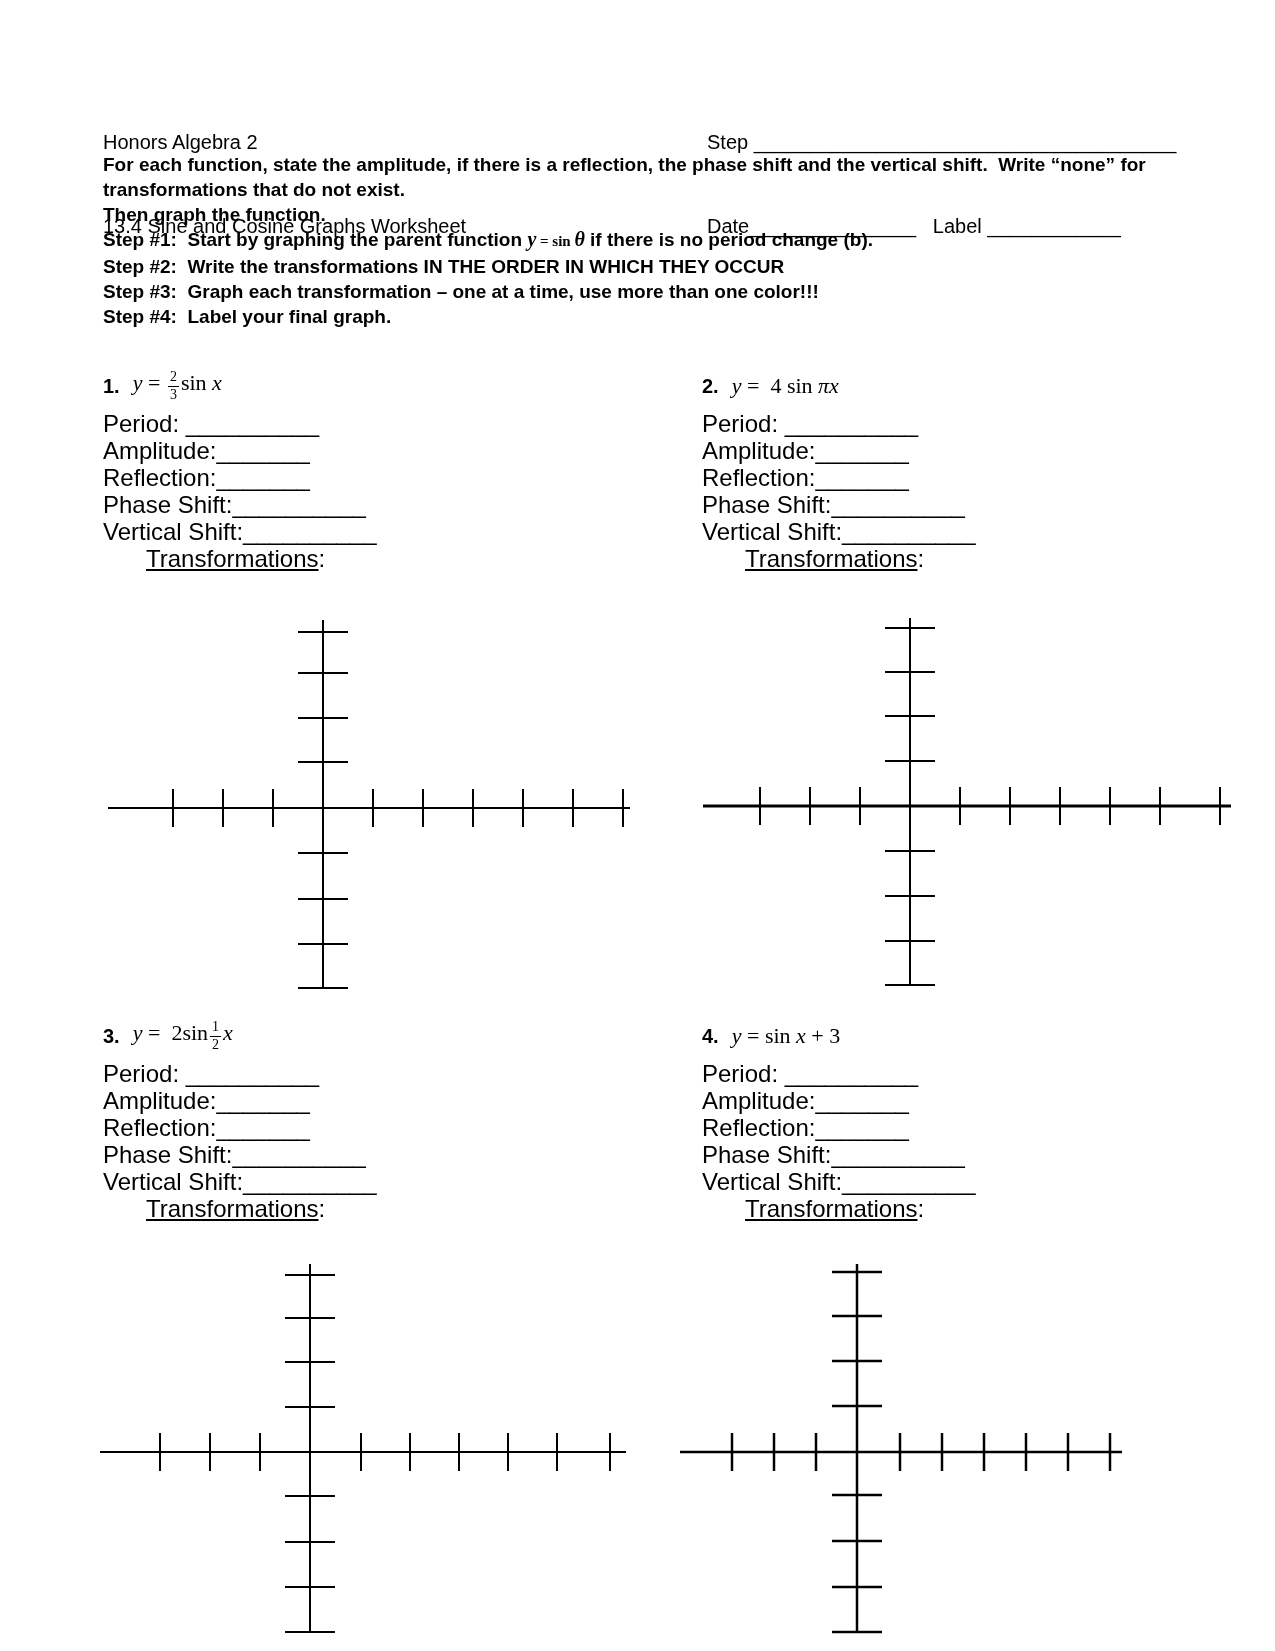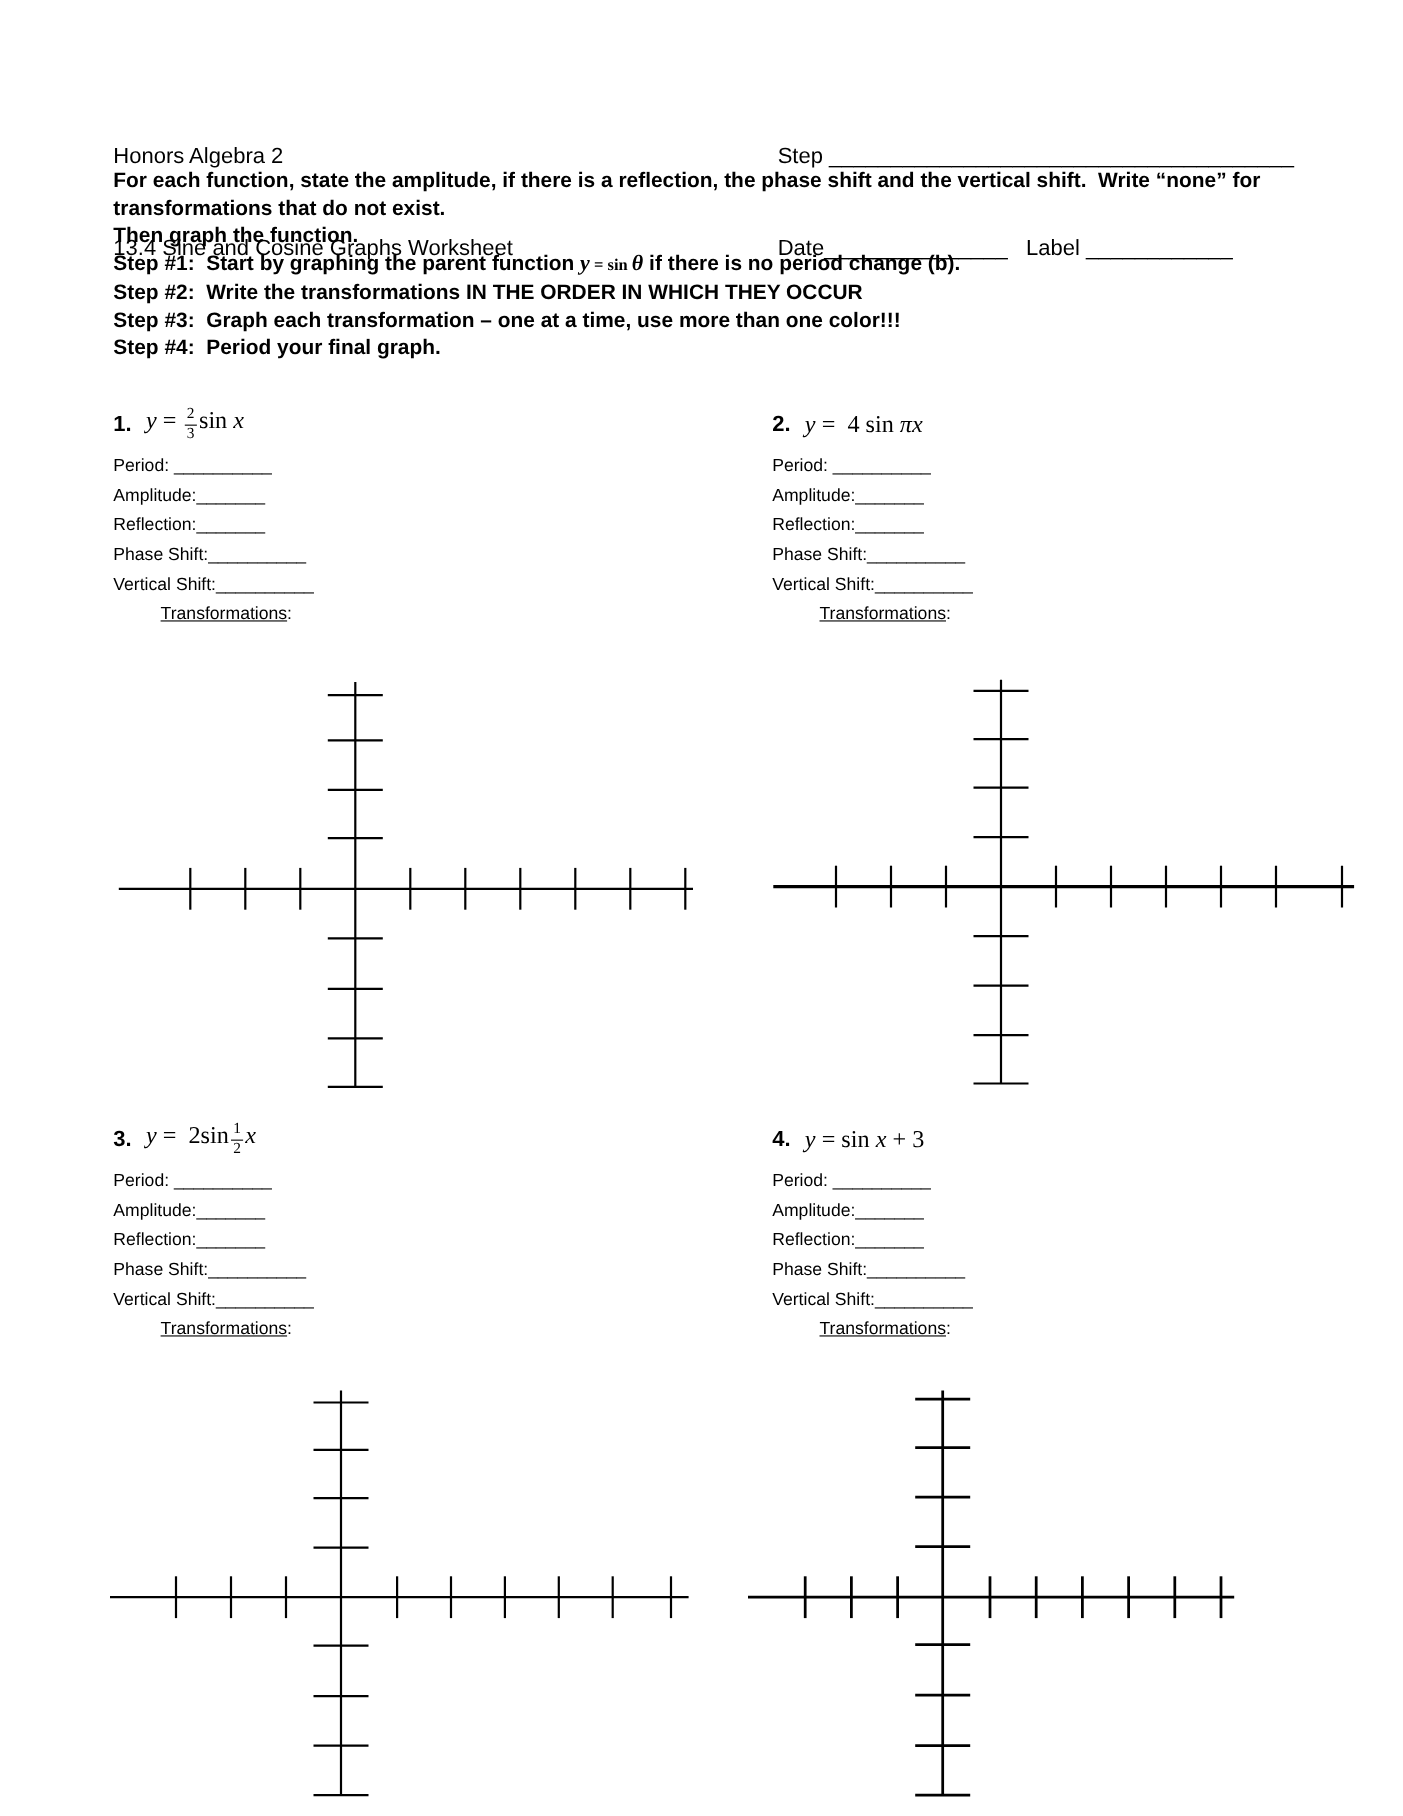--- a/index.html
+++ b/index.html
@@ -15,21 +15,21 @@
   .problem{width:560px;}
   .formula{height:48px;display:flex;align-items:center;white-space:pre;font-size:20px;}
   .pnum{font-weight:700;margin-right:13px;}
   .fparts{white-space:pre;}
   .m-var{font-family:"Liberation Serif",serif;font-style:italic;font-size:22px;}
   .m-op,.m-fn,.m-coef{font-family:"Liberation Serif",serif;font-size:22px;}
   .frac{display:inline-block;text-align:center;font-family:"Liberation Serif",serif;
         font-size:14px;line-height:1.05;vertical-align:-9px;margin:0 2px;}
   .frac .fn2{display:block;border-bottom:1.4px solid #000;padding:0 2px 1px;}
   .frac .fd2{display:block;padding-top:1px;}
-  .fieldrow{font-size:16px;line-height:27px;white-space:pre;}
+  .fieldrow{font-size:24px;line-height:27px;white-space:pre;}
   .ul{text-decoration:underline;margin-left:43px;}
   svg.graphs{position:absolute;left:0;top:0;}
 </style>
 </head>
 <body>
 
 <div class="page">
 
   <svg class="graphs" width="1275" height="1651" viewBox="0 0 1275 1651">
       <g>
@@ -127,21 +127,21 @@
     <div><span>Date</span><span>_______________</span><span>   </span><span>Label </span><span>____________</span></div>
   </div>
 
   <div class="abs ins" style="left:103px;top:152px;width:1120px">
       <div class="iline"><span class="s-b">For each function, state the amplitude, if there is a reflection, the phase shift and the vertical shift.  Write “none” for</span></div>
       <div class="iline"><span class="s-b">transformations that do not exist.</span></div>
       <div class="iline"><span class="s-b">Then graph the function.</span></div>
       <div class="iline"><span class="s-b">Step #1:  Start by graphing the parent function </span><span class="s-bmi">y</span><span class="s-bm"> = sin </span><span class="s-bmi">θ</span><span class="s-b"> if there is no period change (b).</span></div>
       <div class="iline"><span class="s-b">Step #2:  Write the transformations IN THE ORDER IN WHICH THEY OCCUR</span></div>
       <div class="iline"><span class="s-b">Step #3:  Graph each transformation – one at a time, use more than one color!!!</span></div>
-      <div class="iline"><span class="s-b">Step #4:  Period your final graph.</span></div>
+      <div class="iline"><span class="s-b">Step #4:  Label your final graph.</span></div>
     </div>
 
   <div class="abs problem" style="left:103px;top:362px">
     <div class="formula">
       <span class="pnum">1.</span>
       <span class="fparts"><span class="m-var">y</span><span class="m-op"> = </span><span class="frac"><span class="fn2">2</span><span class="fd2">3</span></span><span class="m-fn">sin </span><span class="m-var">x</span></span>
     </div>
     <div>
         <div class="fieldrow"><span>Period: </span><span>__________</span></div>
         <div class="fieldrow"><span>Amplitude:</span><span>_______</span></div>

